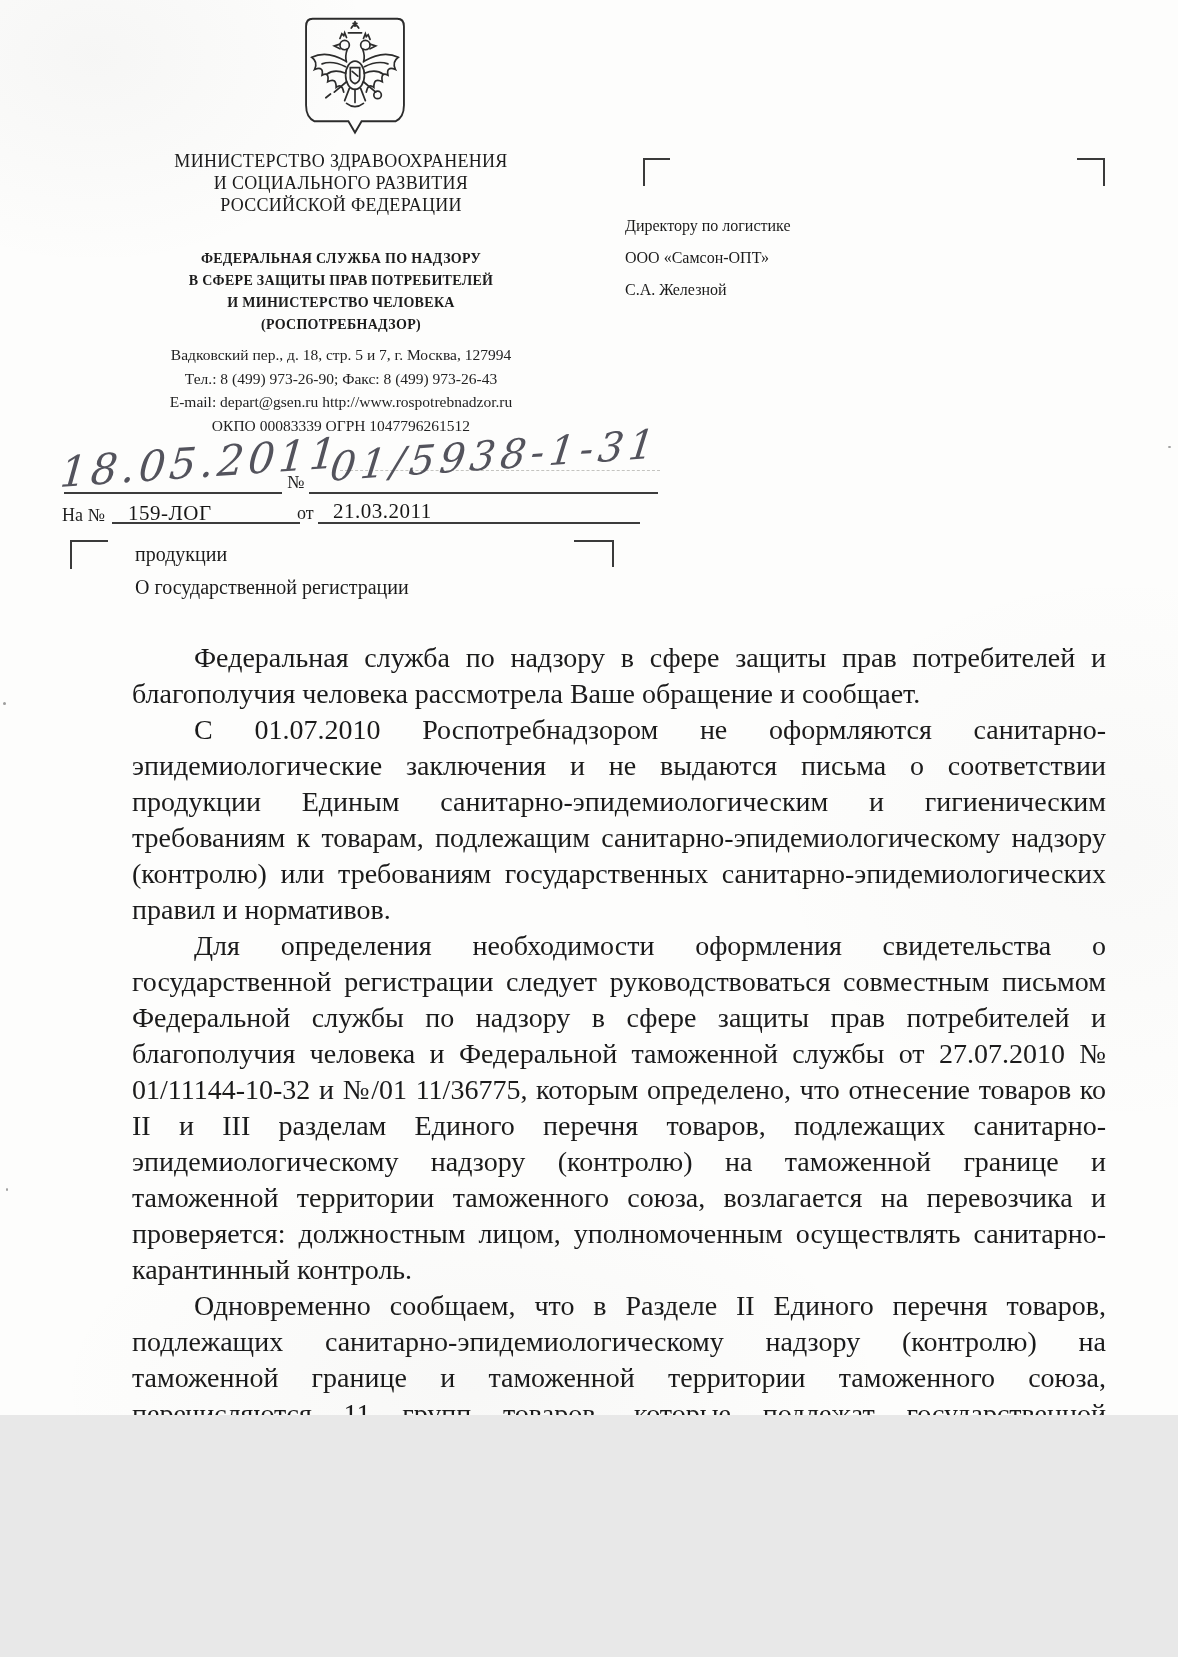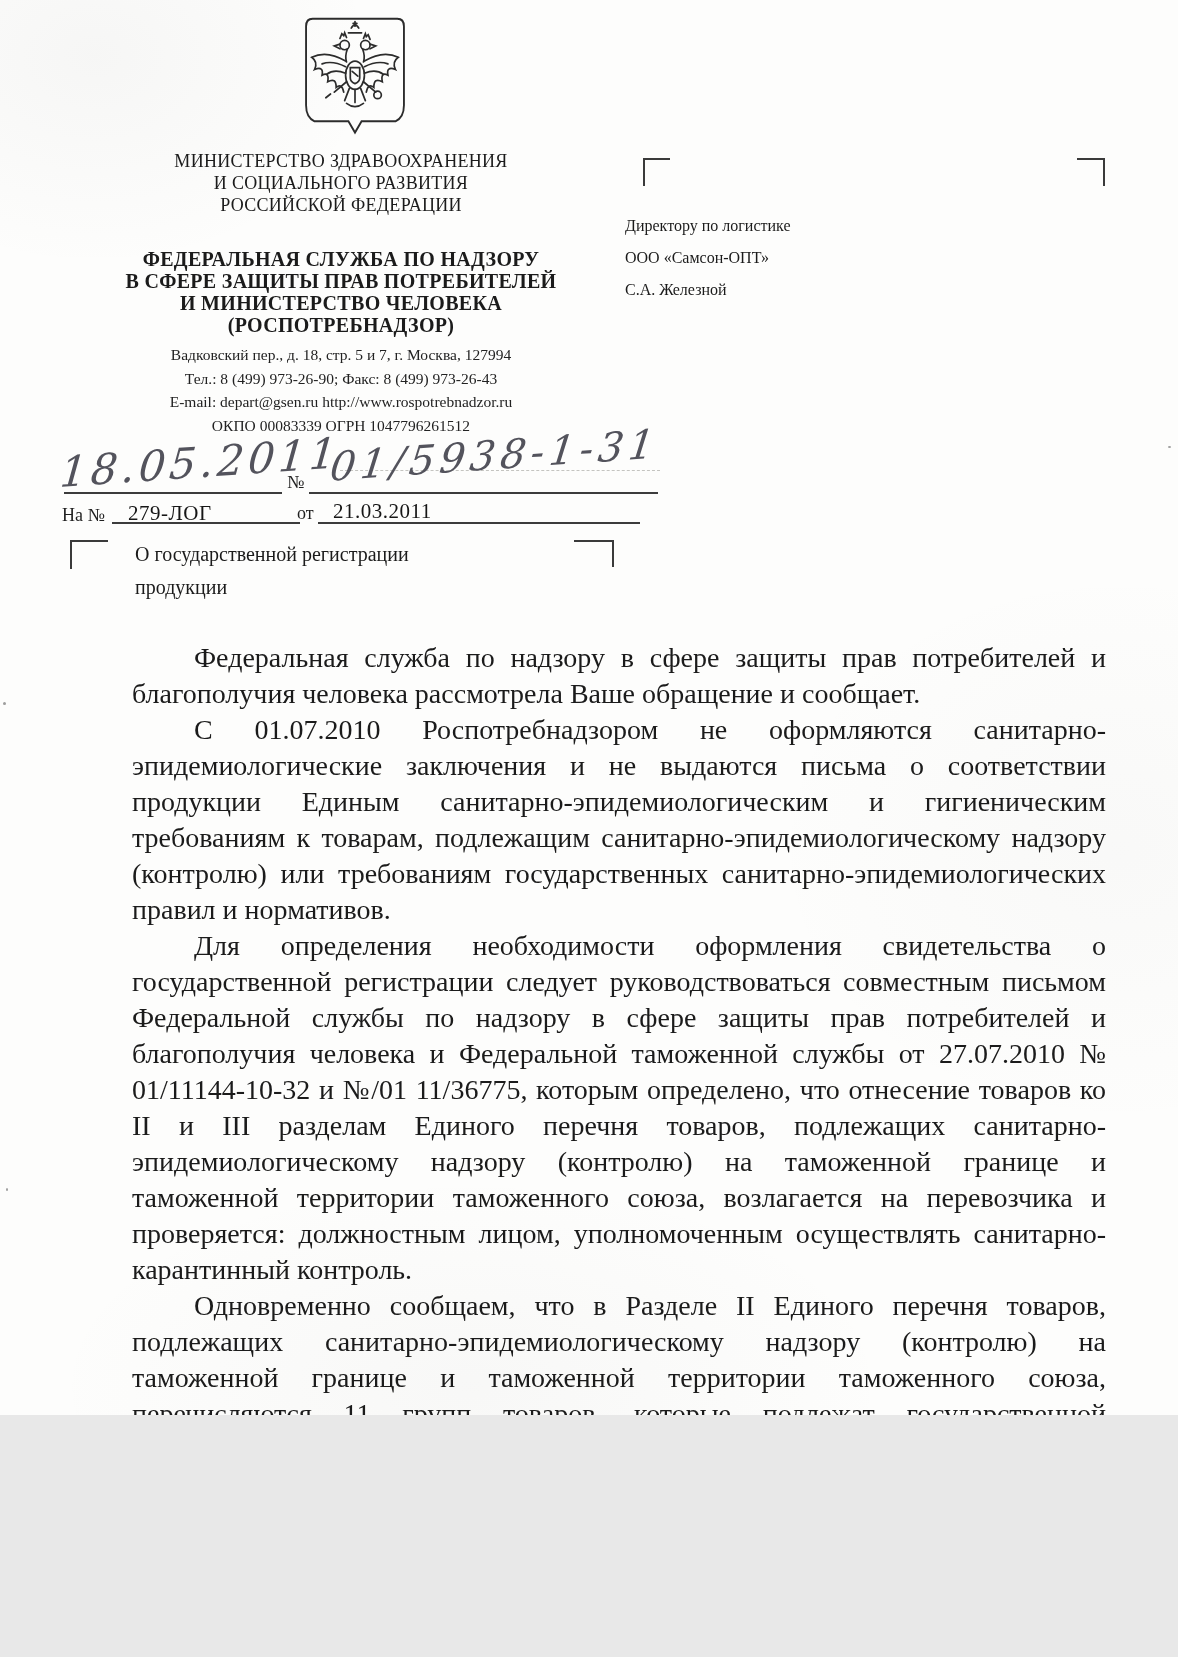--- a/index.html
+++ b/index.html
@@ -15,21 +15,21 @@
   }
   .abs{position:absolute;}
 
   
   .emblem{left:298px;top:14px;width:114px;height:128px;}
 
   
   .org{left:95px;top:150px;width:492px;text-align:center;}
   .org .ministry div{font-size:18px;line-height:22px;letter-spacing:0.3px;}
   .org .service{margin-top:32px;}
-  .org .service div{font-size:20px;line-height:22px;font-weight:bold;letter-spacing:0.3px;}
+  .org .service div{font-size:14px;line-height:22px;font-weight:bold;letter-spacing:0.3px;}
   .org .contacts{margin-top:7px;}
   .org .contacts div{font-size:15.5px;line-height:23.5px;color:#222;}
 
   
   .recipient{left:625px;top:210px;font-size:16px;line-height:32px;}
 
   
   .cl{position:absolute;background:#3a3a3a;}
 
   
@@ -128,29 +128,29 @@
   <div class="cl" style="left:1016px;top:1605px;width:24px;height:1.5px;"></div>
 
   <div class="rule-dashed" style="left:340px;top:470px;width:320px;"></div>
   <div class="hw hw-date">18.05.2011</div>
   <div class="rule" style="left:64px;top:492px;width:218px;"></div>
   <div class="lbl" style="left:287px;top:472px;">№</div>
   <div class="rule" style="left:309px;top:492px;width:349px;"></div>
   <div class="hw hw-num">01/5938-1-31</div>
 
   <div class="lbl" style="left:62px;top:505px;font-family:Liberation Serif, serif;">На №</div>
-  <div class="typed" style="left:128px;top:501px;">279-ЛОГ</div>
+  <div class="typed" style="left:128px;top:501px;">159-ЛОГ</div>
   <div class="rule" style="left:112px;top:522px;width:188px;"></div>
   <div class="lbl" style="left:297px;top:503px;">от</div>
   <div class="typed" style="left:333px;top:499px;">21.03.2011</div>
   <div class="rule" style="left:318px;top:522px;width:322px;"></div>
 
   <div class="abs subject">
+    <div>продукции</div>
     <div>О государственной регистрации</div>
-    <div>продукции</div>
   </div>
 
   <div class="abs body-text">
     <p>Федеральная служба по надзору в сфере защиты прав потребителей и благополучия человека рассмотрела Ваше обращение и сообщает.</p>
     <p>С 01.07.2010 Роспотребнадзором не оформляются санитарно-эпидемиологические заключения и не выдаются письма о соответствии продукции Единым санитарно-эпидемиологическим и гигиеническим требованиям к товарам, подлежащим санитарно-эпидемиологическому надзору (контролю) или требованиям государственных санитарно-эпидемиологических правил и нормативов.</p>
     <p>Для определения необходимости оформления свидетельства о государственной регистрации следует руководствоваться совместным письмом Федеральной службы по надзору в сфере защиты прав потребителей и благополучия человека и Федеральной таможенной службы от 27.07.2010 № 01/11144-10-32 и №/01 11/36775, которым определено, что отнесение товаров ко II и III разделам Единого перечня товаров, подлежащих санитарно-эпидемиологическому надзору (контролю) на таможенной границе и таможенной территории таможенного союза, возлагается на перевозчика и проверяется: должностным лицом, уполномоченным осуществлять санитарно-карантинный контроль.</p>
     <p>Одновременно сообщаем, что в Разделе II Единого перечня товаров, подлежащих санитарно-эпидемиологическому надзору (контролю) на таможенной границе и таможенной территории таможенного союза, перечисляются 11 групп товаров, которые подлежат государственной регистрации и включены в исчерпывающие позиции ТН ВЭД таможенного союза. Коды и описание позиций ТН ВЭД приведены в таблице раздела II. Таким образом, продукция, подлежащая государственной регистрации, должна одновременно относиться к одной из перечисленных групп товаров и</p>
   </div>
 
   <div class="speck" style="left:3px;top:702px;width:3px;height:3px;"></div>

